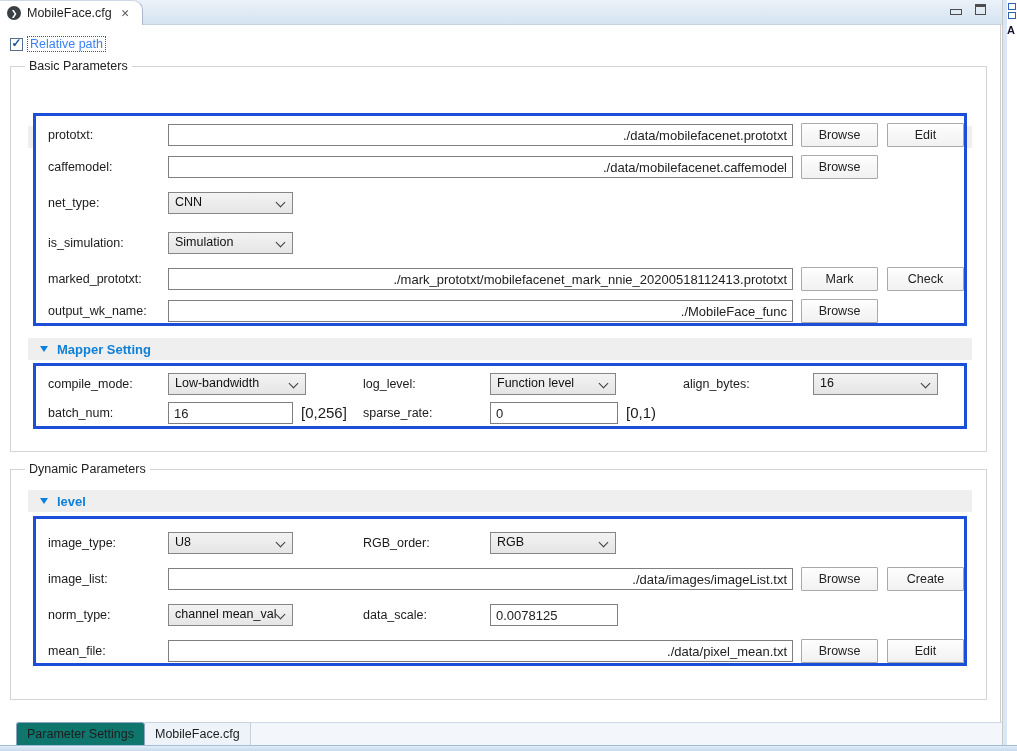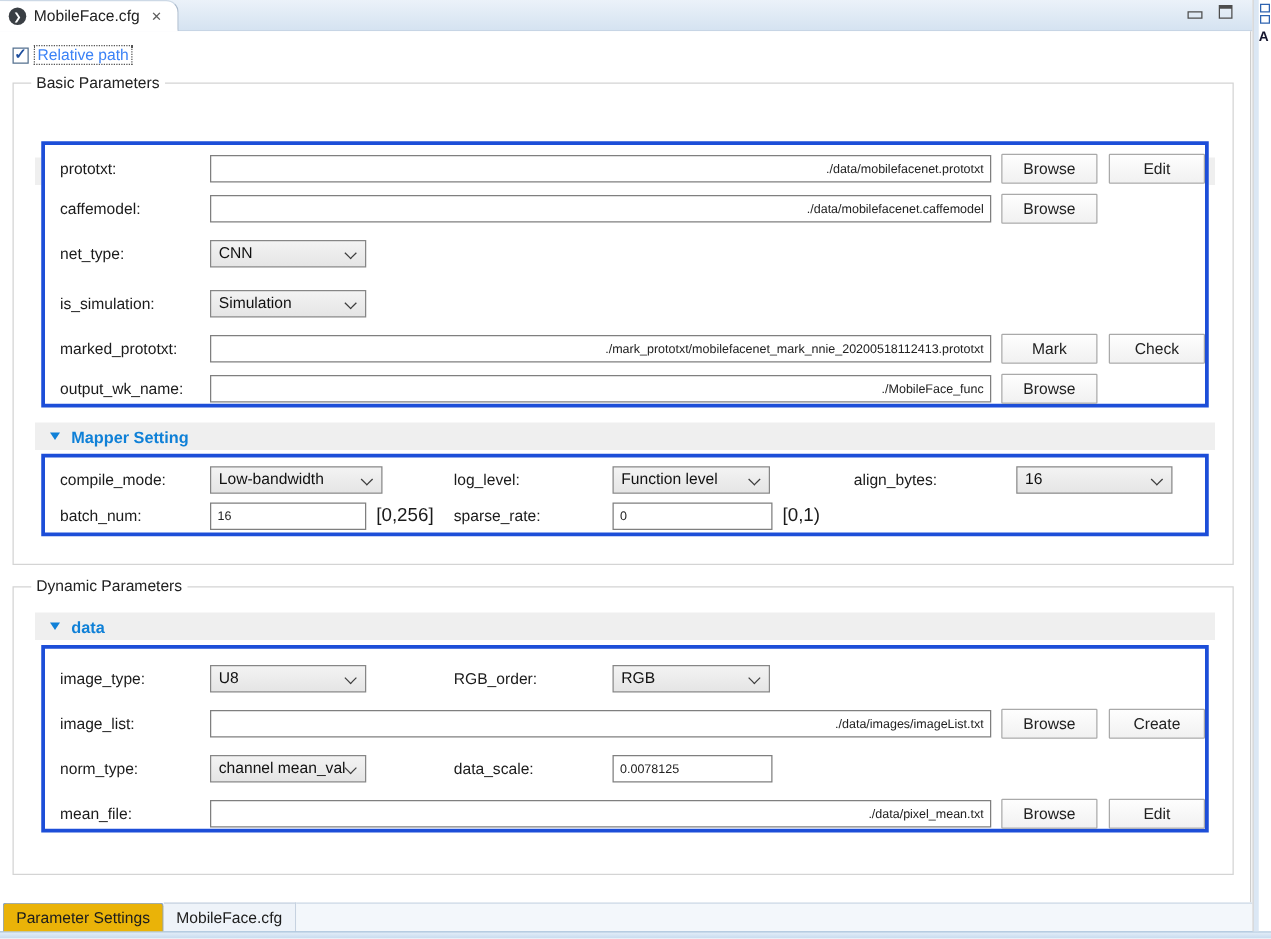--- a/index.html
+++ b/index.html
@@ -39,37 +39,37 @@
            display:flex;align-items:center;gap:9px;padding-left:12px;box-sizing:border-box;cursor:pointer;}
   .tri{width:0;height:0;border-left:4.5px solid transparent;border-right:4.5px solid transparent;
        border-top:6px solid #0f80d7;flex:none;}
   .sectitle{font-size:13px;font-weight:bold;color:#0f80d7;white-space:nowrap;}
 
   .panel{position:absolute;left:22px;width:934px;border:3px solid #1d4ed8;box-sizing:border-box;background:#fff;}
 
   .lbl{position:absolute;font-size:12.5px;color:#1b1b1b;height:22px;line-height:22px;white-space:nowrap;}
   .hint{position:absolute;font-size:15px;color:#1b1b1b;height:22px;line-height:22px;white-space:nowrap;}
   .tin{position:absolute;height:22px;border:1px solid #7f7f7f;background:#fff;color:#222;
-       font-family:"Liberation Sans",sans-serif;font-size:10px;padding:0 5px;box-sizing:border-box;}
+       font-family:"Liberation Sans",sans-serif;font-size:13px;padding:0 5px;box-sizing:border-box;}
   .tin.path{text-align:right;}
   .btn{position:absolute;width:77px;height:24px;border:1px solid #a9a9a9;border-radius:1px;
        background:linear-gradient(#fefefe,#f1f1f1);color:#222;cursor:pointer;
        font-family:"Liberation Sans",sans-serif;font-size:12.5px;box-sizing:border-box;}
   .sel{position:absolute;height:22px;background:linear-gradient(#f3f3f3,#e5e5e5);
        border:1px solid #868686;box-sizing:border-box;display:flex;align-items:center;
        padding:0 18px 2px 6px;cursor:default;}
   .selv{font-size:12.5px;color:#111;white-space:nowrap;overflow:hidden;}
   .chev{position:absolute;right:8px;top:6px;width:6px;height:6px;
         border-right:1.2px solid #3c3c3c;border-bottom:1.2px solid #3c3c3c;transform:rotate(45deg);}
 
   
   .btabs{position:absolute;left:0;top:722px;width:1002px;height:23px;display:flex;align-items:stretch;}
   .btab{display:flex;align-items:center;padding:0 10px;font-size:12.5px;color:#1d1d1d;
         box-sizing:border-box;white-space:nowrap;cursor:pointer;}
-  .btab.active{background:#eab308;border:1px solid #8ba4c4;border-bottom:none;border-radius:3px 3px 0 0;margin-left:2px;z-index:2;}
+  .btab.active{background:#0f766e;border:1px solid #8ba4c4;border-bottom:none;border-radius:3px 3px 0 0;margin-left:16px;z-index:2;}
   .btab.inactive{background:#eef3f9;border-top:1px solid #c6d2e0;border-right:1px solid #c6d2e0;}
   .bfill{flex:1;background:#f3f7fb;border-top:1px solid #cdd9e6;}
   .btrim{position:absolute;left:0;top:745px;width:1017px;height:6px;
          background:linear-gradient(#e2edf8,#c6daee);border-top:1px solid #9fbcd8;box-sizing:border-box;}
 
   
   .rstrip{position:absolute;left:1002px;top:0;width:15px;height:745px;background:#fff;
           border-left:1px solid #c9c9c9;box-sizing:border-box;}
   .rstrip::before{content:"";position:absolute;left:0;top:0;width:4px;height:100%;background:#dbe7f4;}
   .rs-icon{position:absolute;left:5px;top:3px;display:flex;flex-direction:column;gap:2px;cursor:pointer;}
@@ -171,21 +171,21 @@
         <input class="tin" style="left: 454px; top: 36px; width: 128px;" value="0">
         <span class="hint" style="left:590px;top:36px;">[0,1)</span>
       </div>
     </div>
 
     <div class="group g2">
       <span class="glabel">Dynamic Parameters</span>
 
       <div class="sechead" style="top:20px;">
         <span class="tri"></span>
-        <span class="sectitle">data</span>
+        <span class="sectitle">level</span>
       </div>
       <div class="panel" style="top:46px;height:150px;">
         <span class="lbl" style="left:12px;top:13px;">image_type:</span>
         <div class="sel" style="left:132px;top:13px;width:125px;">
           <span class="selv">U8</span>
           <span class="chev"></span>
         </div>
         <span class="lbl" style="left:327px;top:13px;">RGB_order:</span>
         <div class="sel" style="left:454px;top:13px;width:126px;">
           <span class="selv">RGB</span>

